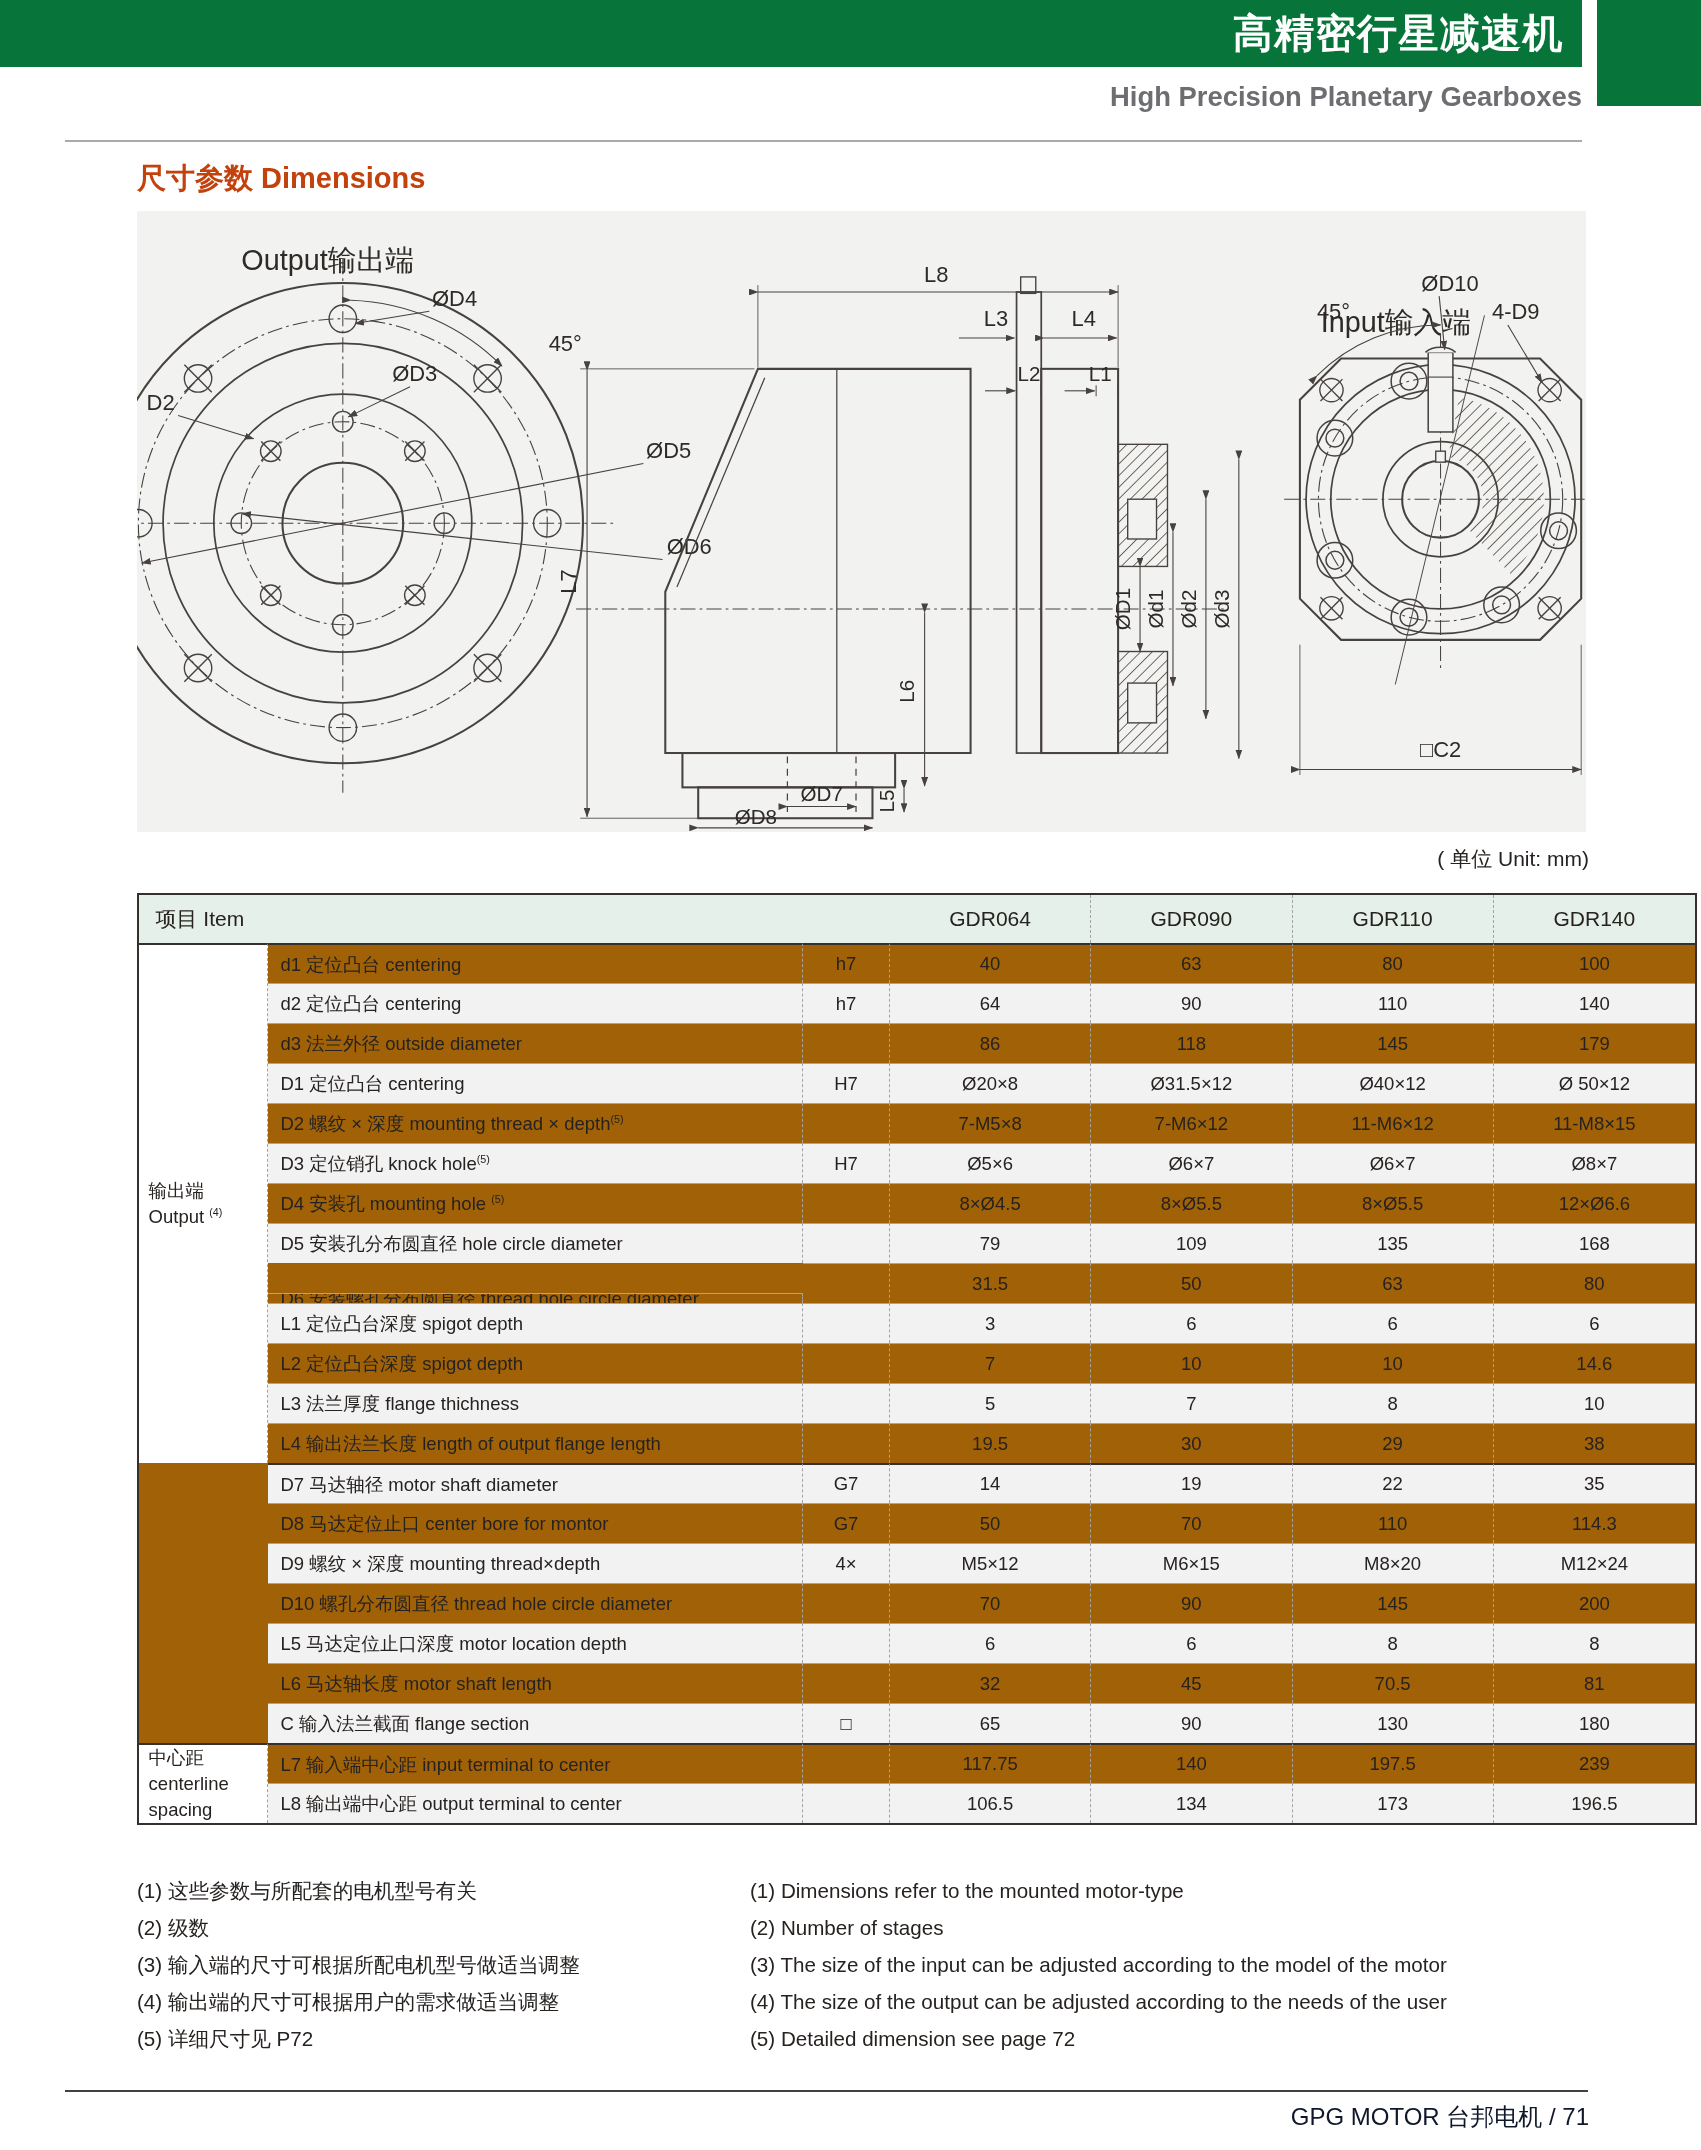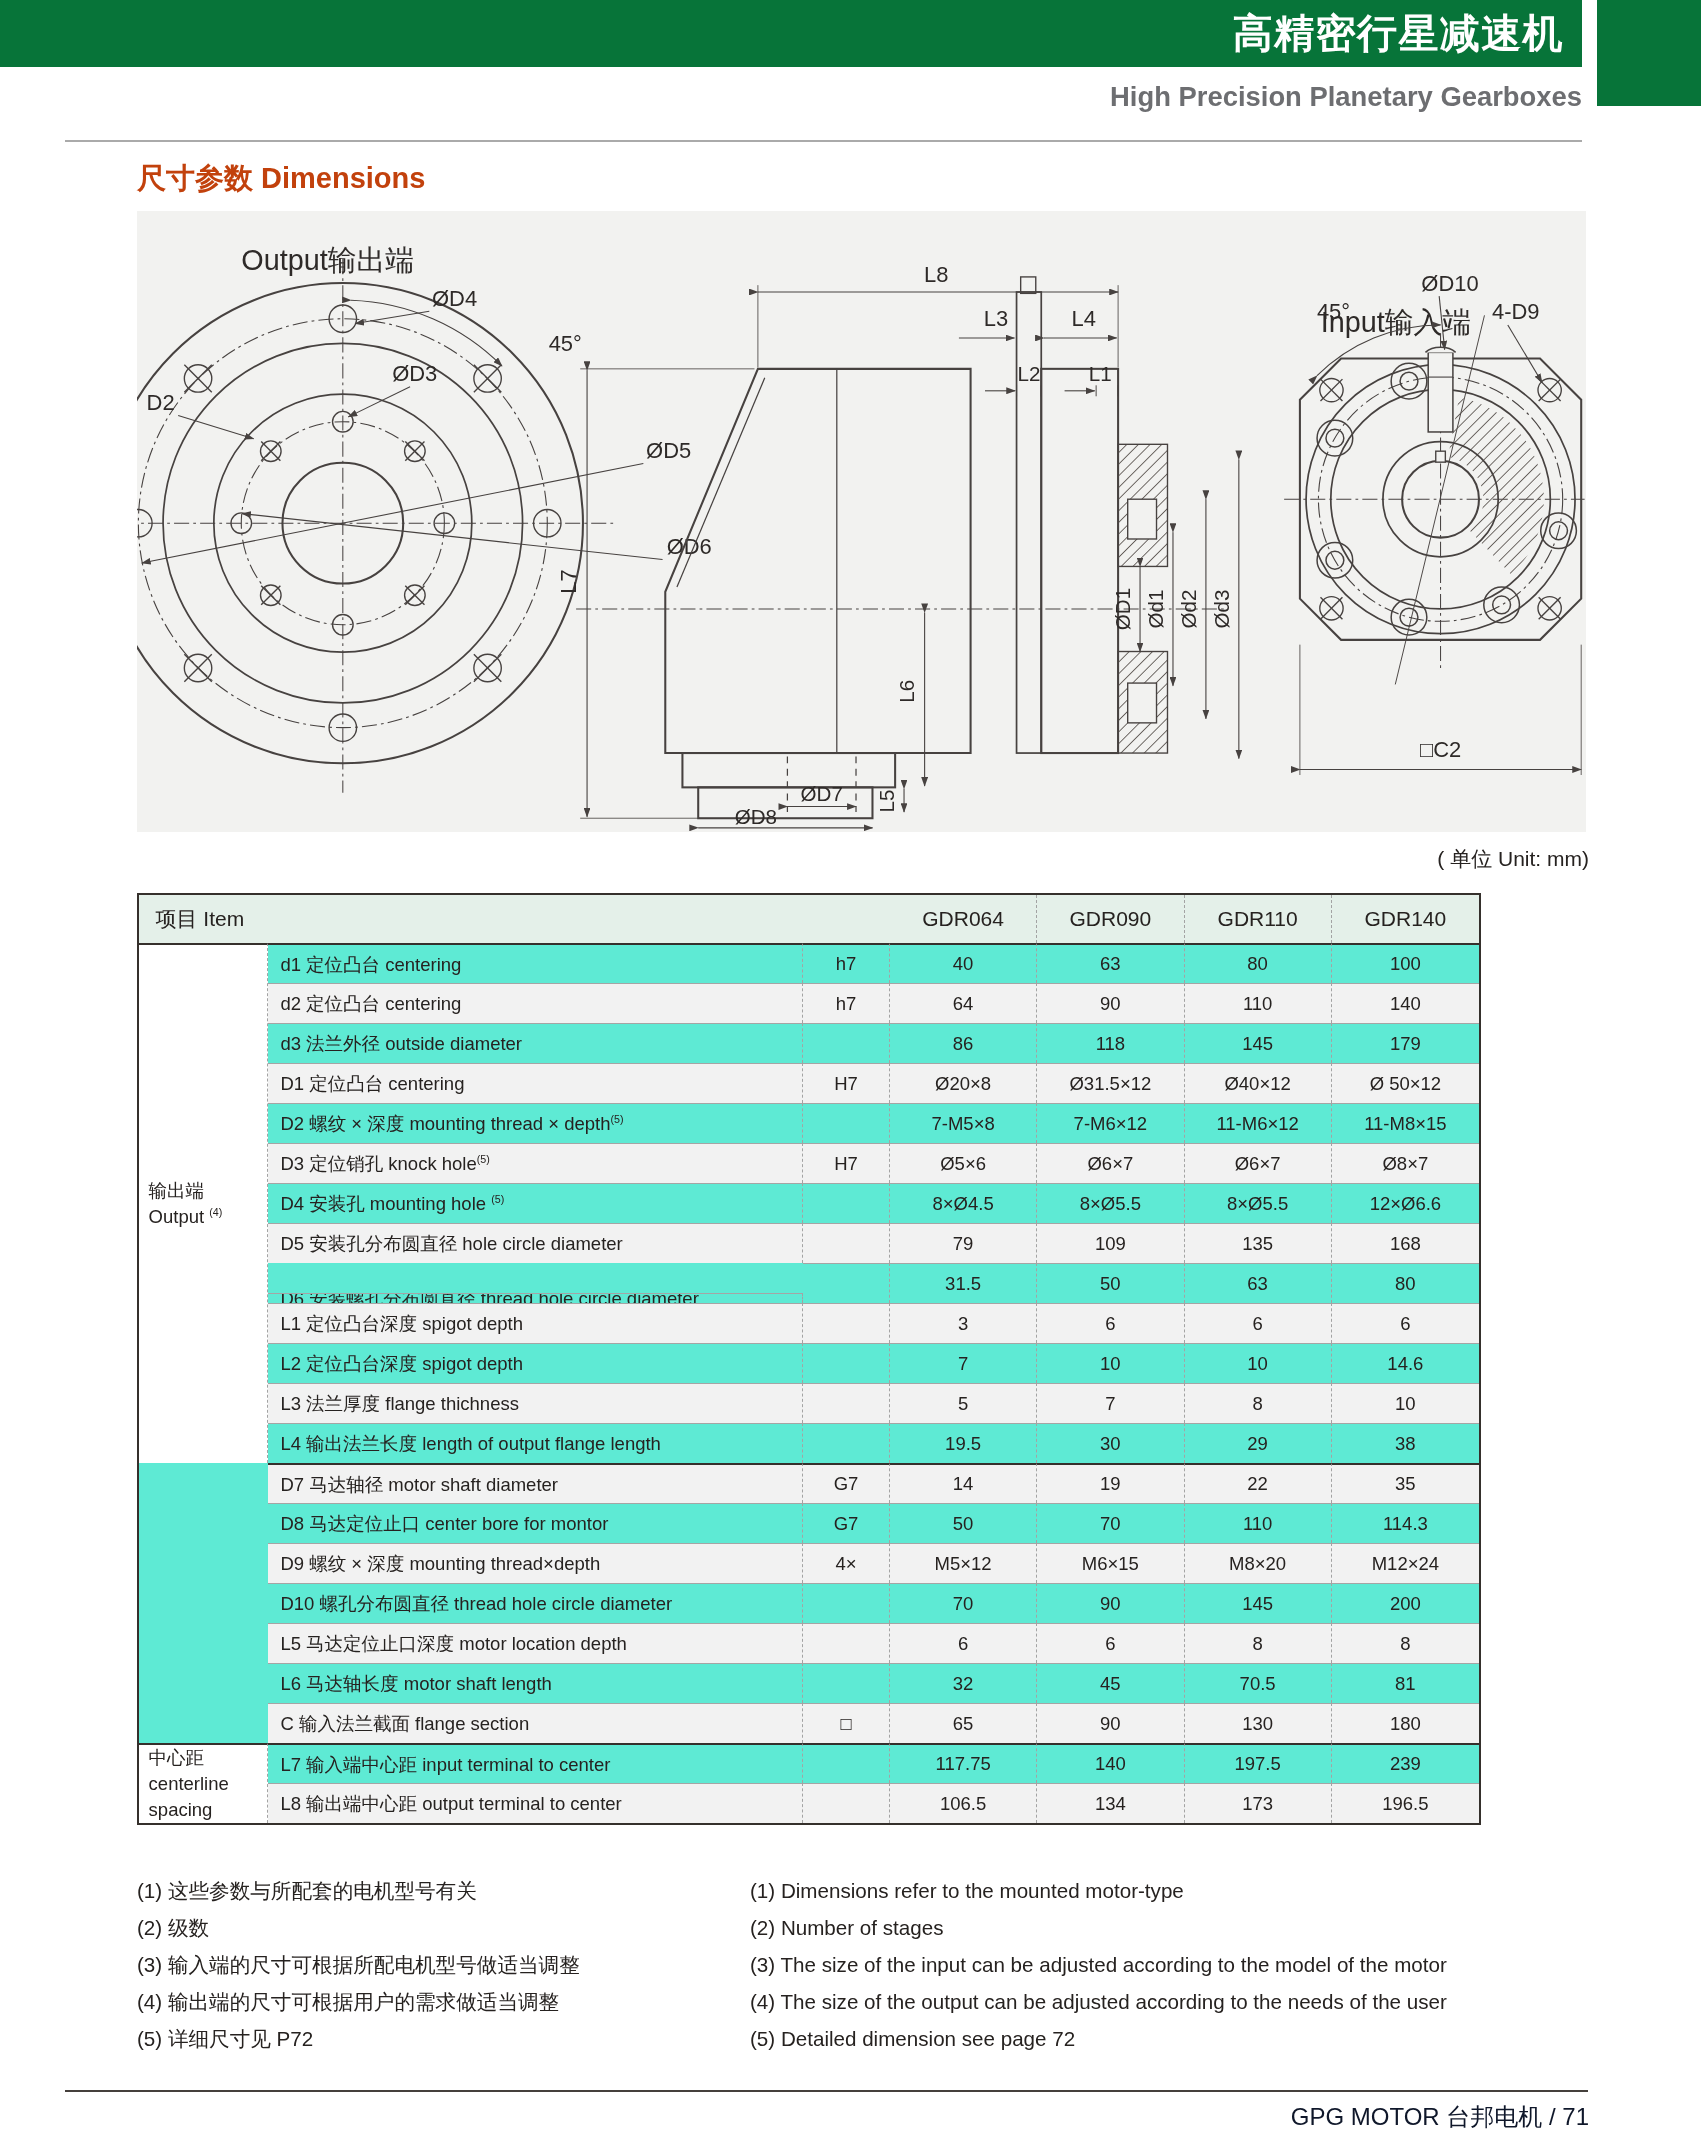--- a/index.html
+++ b/index.html
@@ -15,25 +15,25 @@
   .side-strip{position:absolute;left:1597px;top:0;width:105px;height:106px;background:#077439;}
   .subtitle{position:absolute;left:0;top:81px;width:1582px;text-align:right;
     font-size:27.4px;font-weight:bold;color:#6d6e71;}
   .divider{position:absolute;left:65px;top:140px;width:1517px;height:2.1px;background:#aaaaaa;}
   
   .section-title{position:absolute;left:137px;top:159px;font-size:29px;font-weight:bold;color:#c2410c;}
   .drawing{position:absolute;left:137px;top:211px;width:1449px;height:621px;background:#f2f2f0;}
   svg text{font-family:"Liberation Sans","DejaVu Sans",sans-serif;fill:#2e2a28;}
   .unit-note{position:absolute;right:113px;top:845px;font-size:21px;color:#262220;}
   
-  .dim-table{position:absolute;left:137px;top:893px;width:1344px;
+  .dim-table{position:absolute;left:137px;top:893px;width:1560px;
     border:2.1px solid #35302c;border-top-width:2.7px;border-bottom-width:2.7px;
     display:grid;box-sizing:border-box;
     grid-template-columns:129px 535px 87px repeat(4,1fr);
-    grid-template-rows:48px repeat(22,40px);background:#5eead4;}
+    grid-template-rows:48px repeat(22,40px);background:#a16207;}
   .cell{display:flex;align-items:center;font-size:18.5px;color:#262220;
     border-top:1.4px solid #a5a5a5;box-sizing:border-box;overflow:hidden;}
   .cell.sect{border-top:2.1px solid #35302c;}
   .vr{border-right:1.4px dashed #a3a3a3;}
   .shade{background:#f2f2f2;}
   .h-item{background:#e4f0e9;font-size:21px;padding-left:16.5px;border-top:none;}
   .h-model{background:#e4f0e9;font-size:21px;justify-content:center;border-top:none;}
   .group-cell{flex-direction:column;align-items:flex-start;justify-content:center;
     padding-left:9.6px;line-height:1.4;background:#ffffff;}
   .lbl-cell{padding-left:12.4px;}

